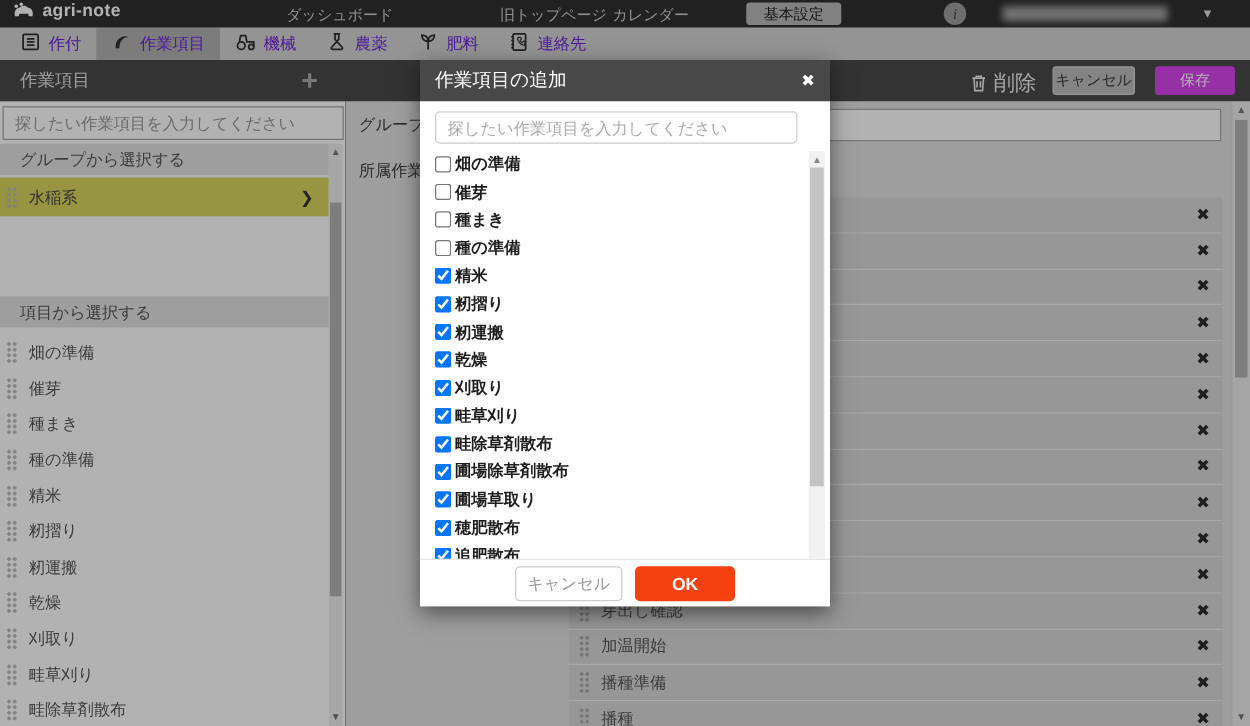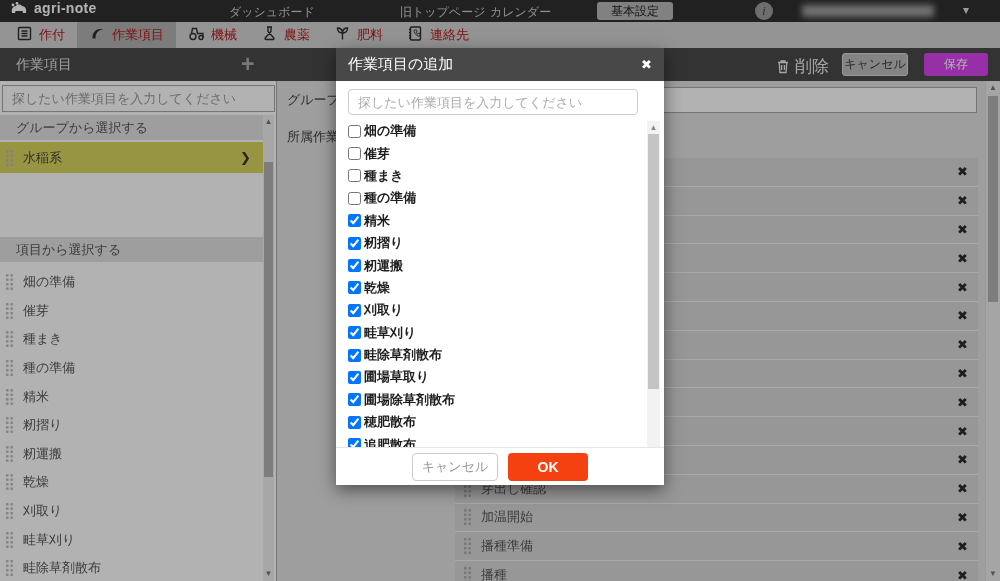--- a/index.html
+++ b/index.html
@@ -15,21 +15,21 @@
   .nav-dashboard { left:229px; }
   .nav-oldtop { left:356px;margin-left:44px; }
   .nav-calendar { left:490px; }
   .settings-pill { position:absolute; left:597px; top:2px; height:18px; line-height:18px; padding:0 14px; background:#b9b9b9; color:#222; font-size:12px; border-radius:3px; cursor:pointer; }
   .avatar { position:absolute; left:755px; top:2px; width:18px; height:18px; border-radius:50%; background:#9e9e9e; color:#444; font-family:"Liberation Serif",serif; font-style:italic; font-size:12px; text-align:center; line-height:18px; cursor:pointer; }
   .user-blur { position:absolute; left:802px; top:5px; width:132px; height:12px; background:rgba(255,255,255,.55); border-radius:2px; filter:blur(3px); }
   .nav-caret { position:absolute; left:963px; top:3px; color:#ddd; font-size:12px; cursor:pointer; }
 
   
   .toolbar { position:absolute; top:22px; left:0; right:0; height:26px; background:#d4d4d4; display:flex; align-items:stretch; padding-left:4px; z-index:4; }
-  .tool-item { display:flex; align-items:center; gap:6px; padding:0 12px; font-size:13px; color:#b91c1c; cursor:pointer; white-space:nowrap; }
+  .tool-item { display:flex; align-items:center; gap:6px; padding:0 12px; font-size:13px; color:#6d28d9; cursor:pointer; white-space:nowrap; }
   .tool-item.active { background:rgba(0,0,0,.16); }
   .tool-item svg { width:17px; height:17px; stroke:#2e2e2e; fill:none; stroke-width:1.4; }
 
   
   .pagebar { position:absolute; top:48px; left:0; right:0; height:33px; background:#4a4a4a; z-index:3; }
   .page-title { position:absolute; left:16px; top:8px; color:#e4e4e4; font-size:14px; }
   .add-btn { position:absolute; left:241px; top:1px; color:#ababab; font-size:23px; font-weight:bold; cursor:pointer; line-height:30px; }
   .delete-btn { position:absolute; left:776px; top:7px; display:flex; align-items:center; gap:5px; color:#ededed; font-size:17px; cursor:pointer; }
   .delete-btn svg { width:14px; height:15px; stroke:#ededed; fill:none; stroke-width:1.3; }
   .cancel-top { position:absolute; right:92px; top:5px; min-width:66px; height:23px; background:#bdbdbd; border:1px solid #d8d8d8; border-radius:3px; color:#3d3d3d; font-size:12px; cursor:pointer; font-family:inherit; }
@@ -376,25 +376,25 @@
           <label class="modal-item">
             <input type="checkbox" checked="" style="">
             <span>畦草刈り</span>
           </label>
           <label class="modal-item">
             <input type="checkbox" checked="" style="">
             <span>畦除草剤散布</span>
           </label>
           <label class="modal-item">
             <input type="checkbox" checked="" style="">
+            <span>圃場除草剤散布</span>
+          </label>
+          <label class="modal-item">
+            <input type="checkbox" checked="" style="">
             <span>圃場草取り</span>
-          </label>
-          <label class="modal-item">
-            <input type="checkbox" checked="" style="">
-            <span>圃場除草剤散布</span>
           </label>
           <label class="modal-item">
             <input type="checkbox" checked="" style="">
             <span>穂肥散布</span>
           </label>
           <label class="modal-item">
             <input type="checkbox" checked="" style="">
             <span>追肥散布</span>
           </label>
         </div>

